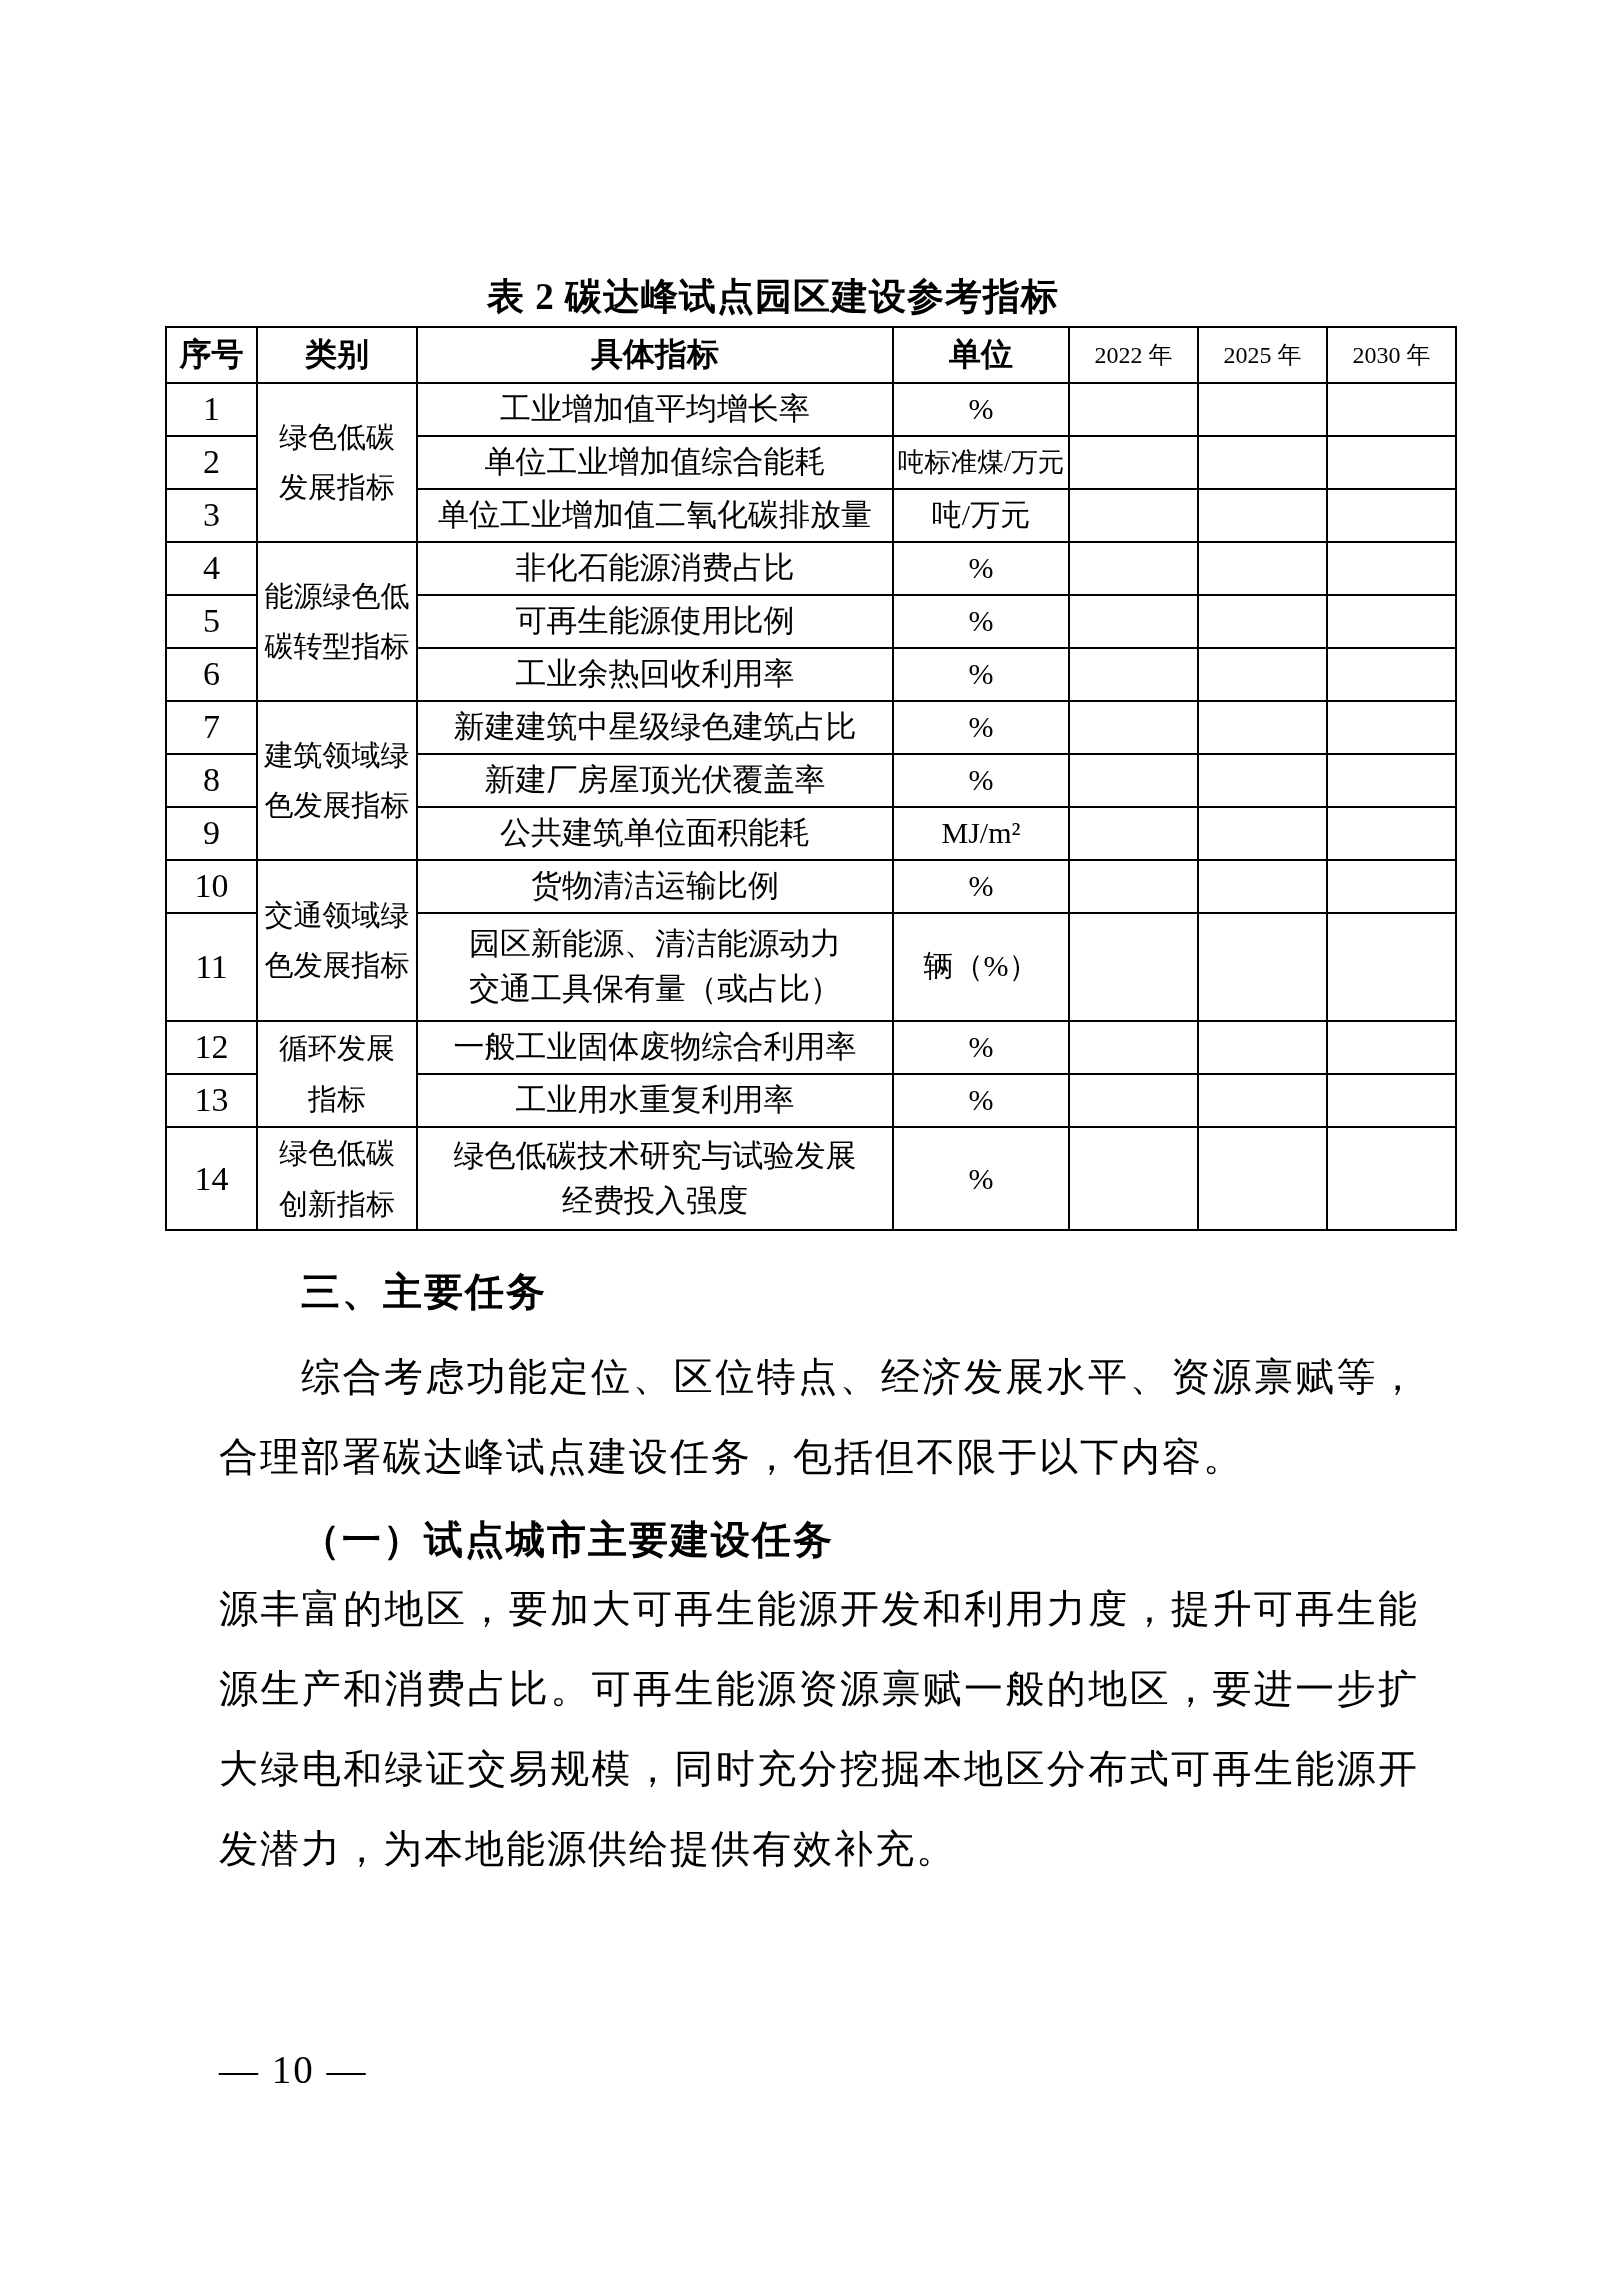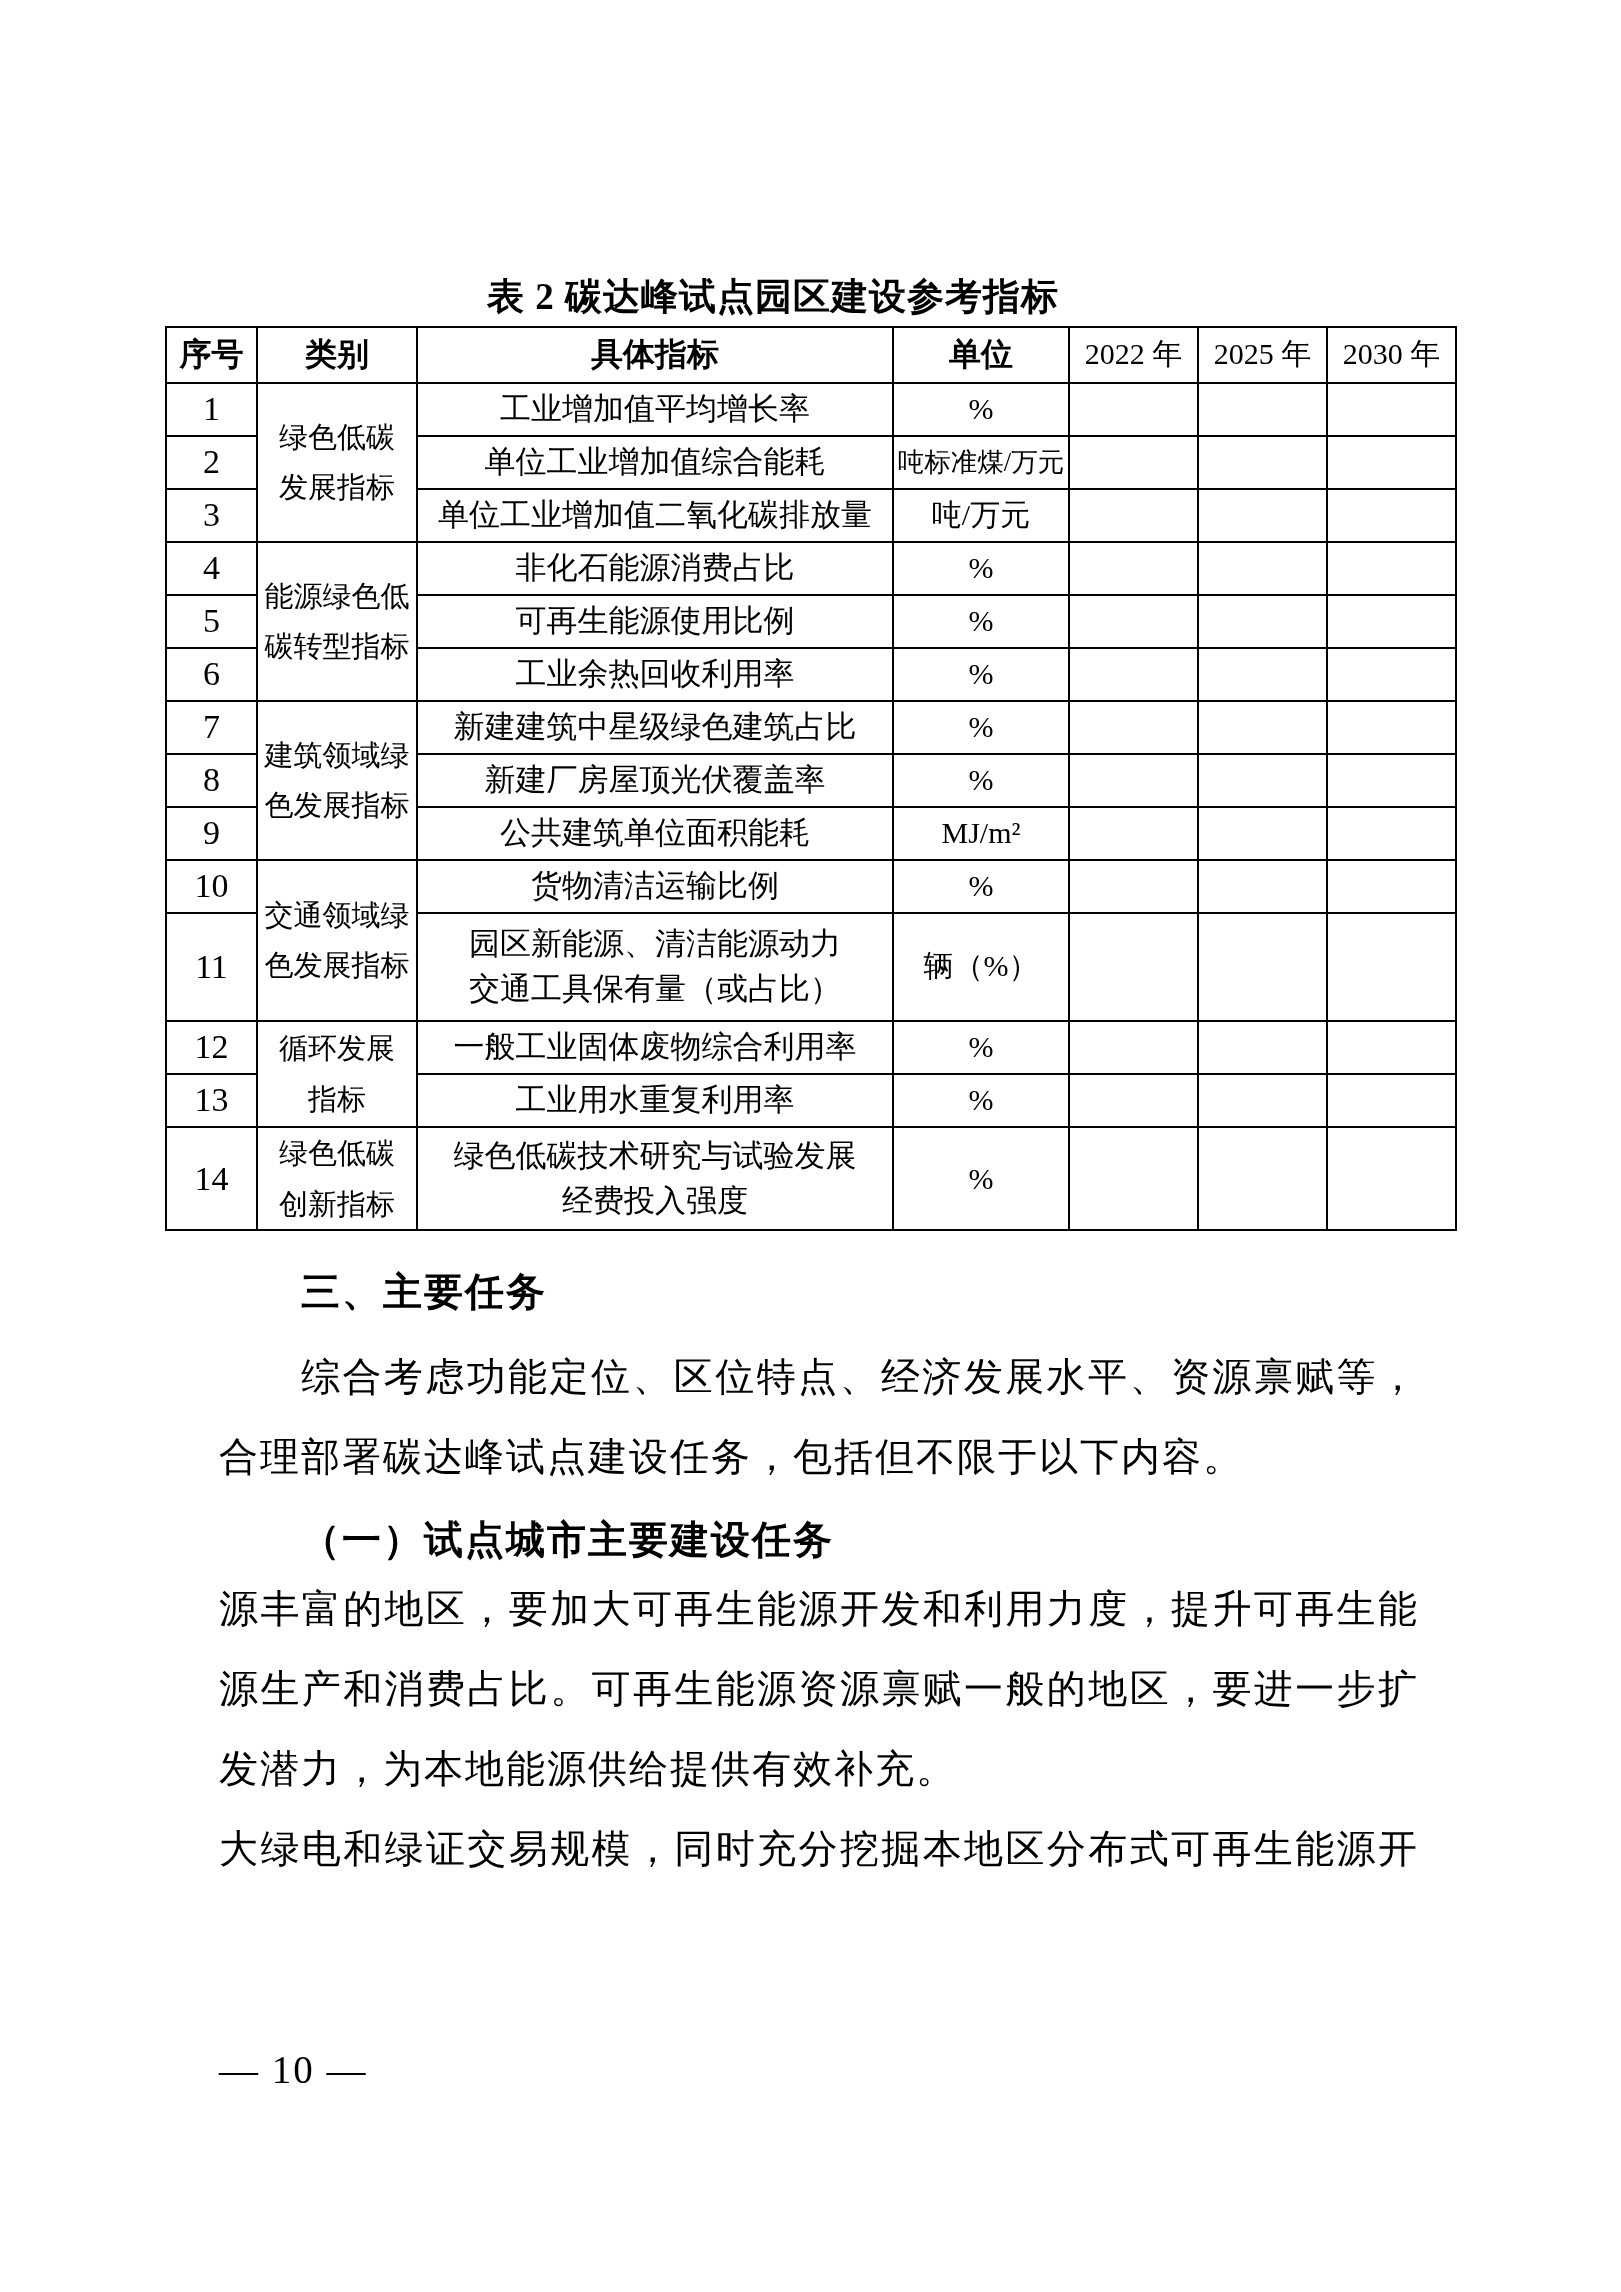--- a/index.html
+++ b/index.html
@@ -31,21 +31,21 @@
     border:2px solid #000;
     text-align:center;
     vertical-align:middle;
     overflow:hidden;
   }
   tr.hrow { height:56px; }
   .hd-cn {
     font-family:"Liberation Sans","DejaVu Sans",sans-serif;
     font-size:32px; font-weight:700;
   }
-  .hd-year { font-size:30px; font-weight:400; }
+  .hd-year { font-size:24px; font-weight:400; }
   tr.r { height:53px; }
   tr.tall  { height:108px; }
   tr.tall2 { height:100px; }
   td.no   { font-size:34px; }
   td.cat  { font-size:29px; line-height:1.75; white-space:pre-line; }
   td.ind  { font-size:31px; line-height:1.45; white-space:pre-line; }
   td.unit { font-size:30px; }
   td.unit-long { font-size:26.5px; white-space:nowrap; }
   .content {
     margin-left:219px;
@@ -254,21 +254,21 @@
     <div class="para">
       <div class="pline ind">综合考虑功能定位、区位特点、经济发展水平、资源禀赋等，</div>
       <div class="pline last">合理部署碳达峰试点建设任务，包括但不限于以下内容。</div>
     </div>
 
     <div class="sub-h">（一）试点城市主要建设任务</div>
 
     <div class="para para2">
       <div class="pline">源丰富的地区，要加大可再生能源开发和利用力度，提升可再生能</div>
       <div class="pline">源生产和消费占比。可再生能源资源禀赋一般的地区，要进一步扩</div>
+      <div class="pline">大绿电和绿证交易规模，同时充分挖掘本地区分布式可再生能源开</div>
       <div class="pline last">发潜力，为本地能源供给提供有效补充。</div>
-      <div class="pline">大绿电和绿证交易规模，同时充分挖掘本地区分布式可再生能源开</div>
     </div>
   </div>
 
   <div class="page-num">— 10 —</div>
 
 </div>
 
 
 </body></html>

